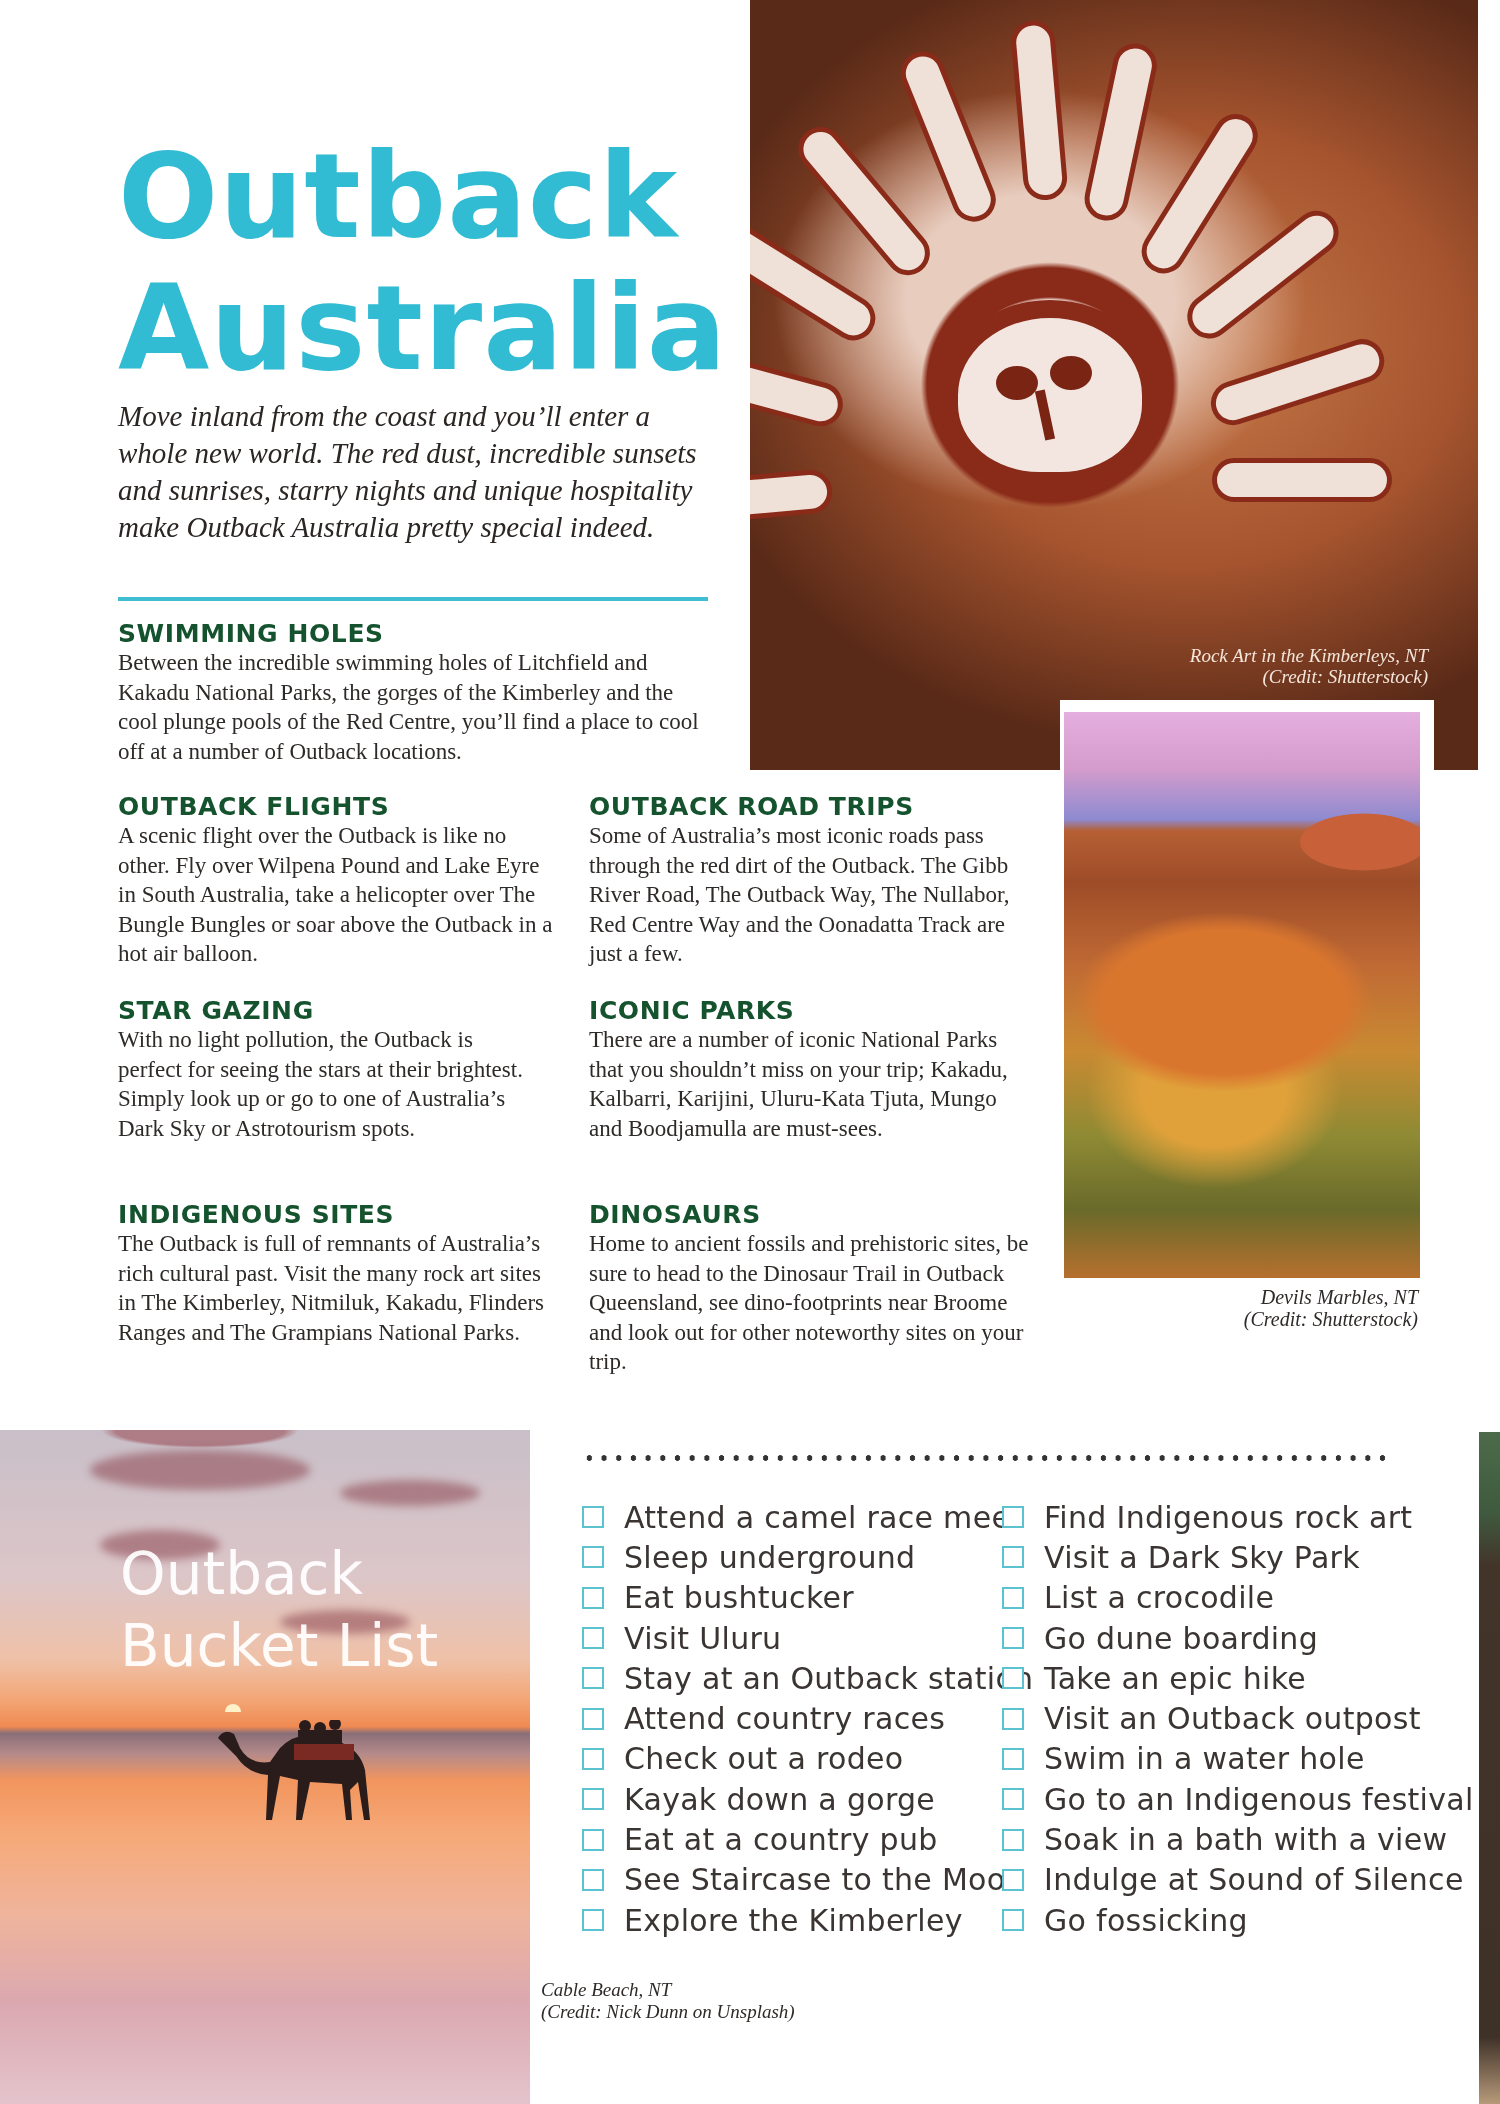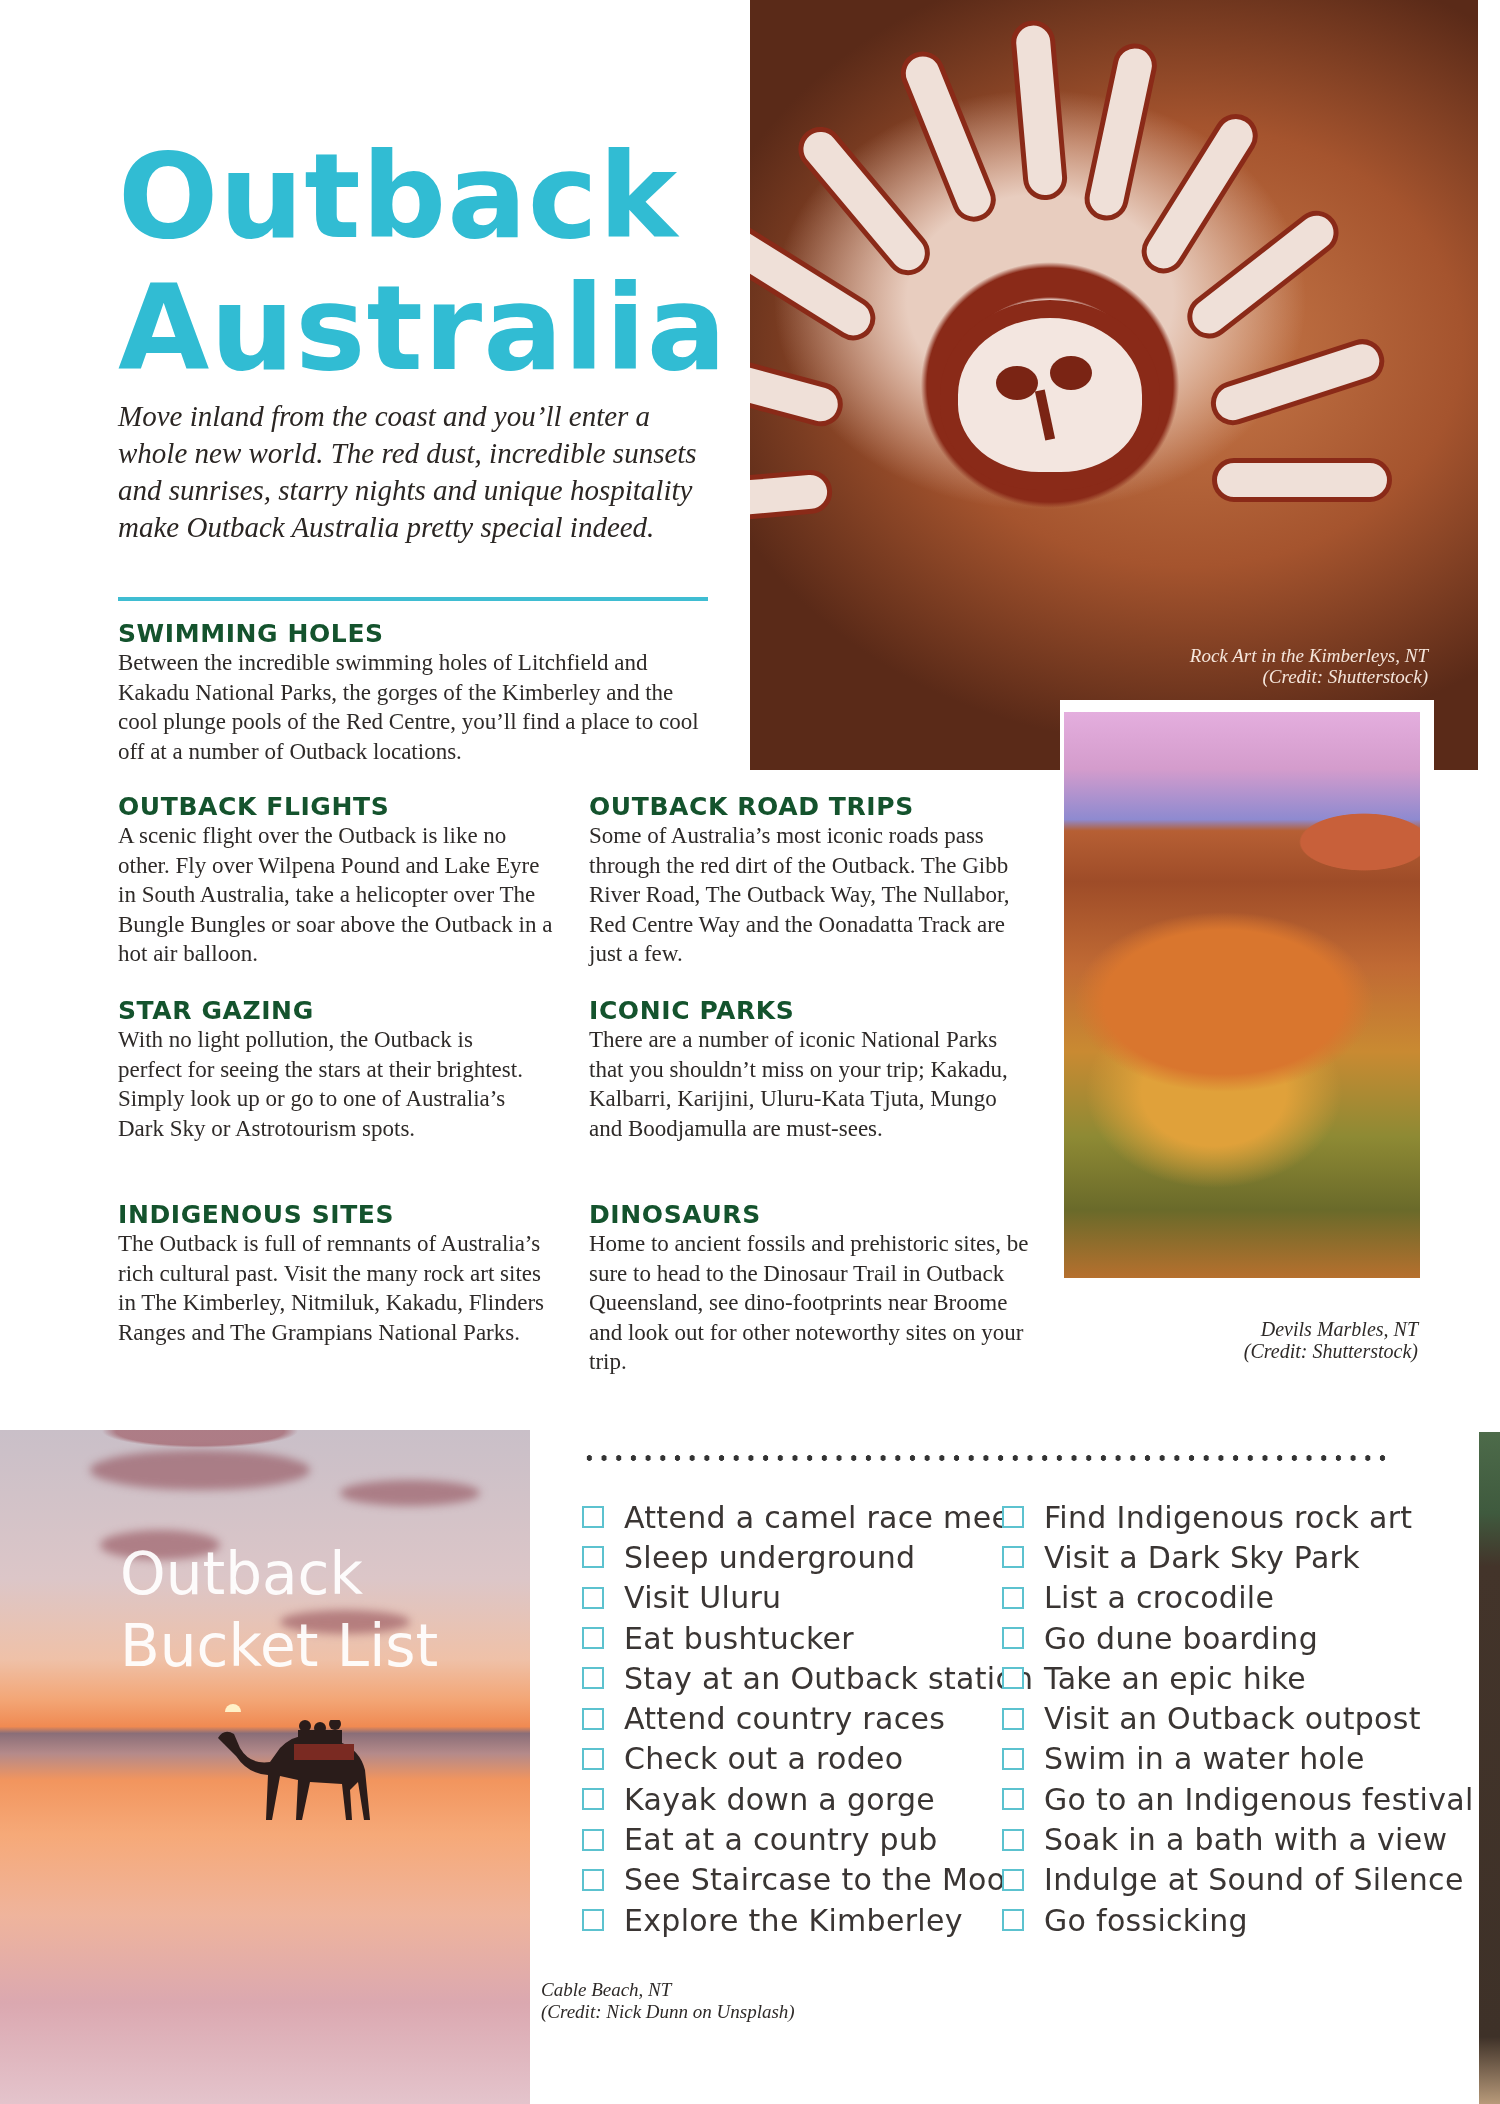--- a/index.html
+++ b/index.html
@@ -64,21 +64,20 @@
     background:
       radial-gradient(ellipse 90px 40px at 300px 130px, #c8603a 0 70%, transparent 72%),
       radial-gradient(ellipse 200px 120px at 160px 290px, #d9762e 0 60%, transparent 75%),
       radial-gradient(ellipse 160px 120px at 150px 380px, #e0a13a 0 45%, transparent 80%),
       linear-gradient(180deg, #e4aede 0%, #d49ccc 10%, #8e8ad0 19%, #b65f34 21%, #9e4c28 30%, #c06a34 45%, #c98a32 60%, #8e8a34 75%, #6a6a2a 88%, #b6702e 100%);
   }
   .marbles-caption {
     position: absolute; right: 82px; top: 1286px; text-align: right;
     font-family: "Liberation Serif", serif; font-style: italic; font-size: 20px; line-height: 22px;
     color: #2e2a28;
-    margin-top: 32px;
   }
 
   .cable-beach {
     left: 0; top: 1430px; width: 530px; height: 674px;
     background:
       radial-gradient(ellipse 140px 24px at 200px 1px, rgba(150,70,80,0.55) 0 60%, transparent 70%),
       linear-gradient(180deg, #c9bfc8 0%, #dcc6c8 22%, #efc1a8 34%, #f3a676 40%, #f08a52 44%, #8a6e78 45%, #b48a8a 48%, #f2955e 52%, #f6a978 60%, #efb49c 72%, #dba8b0 85%, #e4c4cc 100%);
   }
   .cable-beach .cloud { position: absolute; border-radius: 50%; background: rgba(140,70,80,0.55); filter: blur(4px); }
   .cable-beach .sun {
@@ -215,28 +214,28 @@
   <div class="check-item">
       <span class="check-box"></span>
       <span class="check-label">Attend a camel race meet</span>
     </div>
   <div class="check-item">
       <span class="check-box"></span>
       <span class="check-label">Sleep underground</span>
     </div>
   <div class="check-item">
       <span class="check-box"></span>
+      <span class="check-label">Eat bushtucker</span>
+    </div>
+  <div class="check-item">
+      <span class="check-box"></span>
       <span class="check-label">Visit Uluru</span>
     </div>
   <div class="check-item">
       <span class="check-box"></span>
-      <span class="check-label">Eat bushtucker</span>
-    </div>
-  <div class="check-item">
-      <span class="check-box"></span>
       <span class="check-label">Stay at an Outback station</span>
     </div>
   <div class="check-item">
       <span class="check-box"></span>
       <span class="check-label">Attend country races</span>
     </div>
   <div class="check-item">
       <span class="check-box"></span>
       <span class="check-label">Check out a rodeo</span>
     </div>

